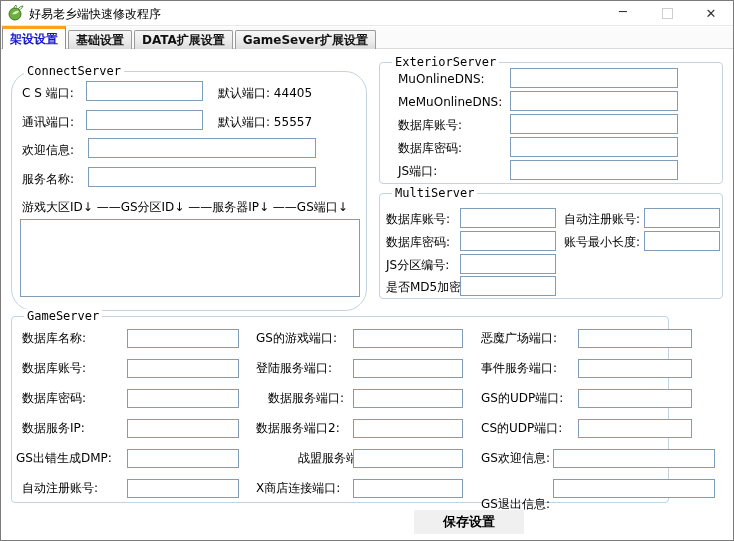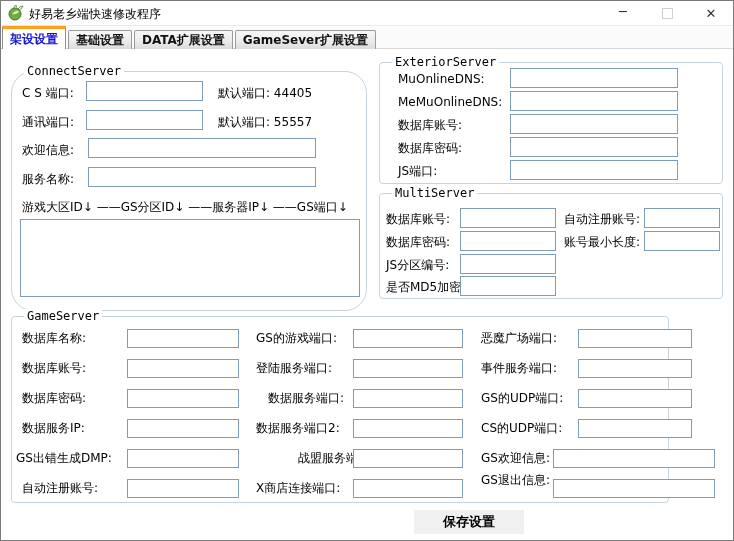--- a/index.html
+++ b/index.html
@@ -151,19 +151,19 @@
     <span class="lbl" style="left:469px;top:14px;">恶魔广场端口:</span>
     <input class="ipt" style="left: 566px; top: 12px; width: 114px; height: 19px;">
     <span class="lbl" style="left:469px;top:44px;">事件服务端口:</span>
     <input class="ipt" style="left: 566px; top: 42px; width: 114px; height: 19px;">
     <span class="lbl" style="left:469px;top:74px;">GS的UDP端口:</span>
     <input class="ipt" style="left: 566px; top: 72px; width: 114px; height: 19px;">
     <span class="lbl" style="left:469px;top:104px;">CS的UDP端口:</span>
     <input class="ipt" style="left: 566px; top: 102px; width: 114px; height: 19px;">
     <span class="lbl" style="left:469px;top:134px;">GS欢迎信息:</span>
     <input class="ipt" style="left: 541px; top: 132px; width: 162px; height: 19px;">
-    <span class="lbl" style="left:469px;top:156px;text-align:right;">GS退出信息:</span>
+    <span class="lbl" style="left:469px;top:180px;text-align:right;">GS退出信息:</span>
     <input class="ipt" style="left: 541px; top: 162px; width: 162px; height: 19px;">
   </div>
 
   <button class="btn" style="left:413px;top:509px;">保存设置</button>
 
 </div>
 
 </body></html>

